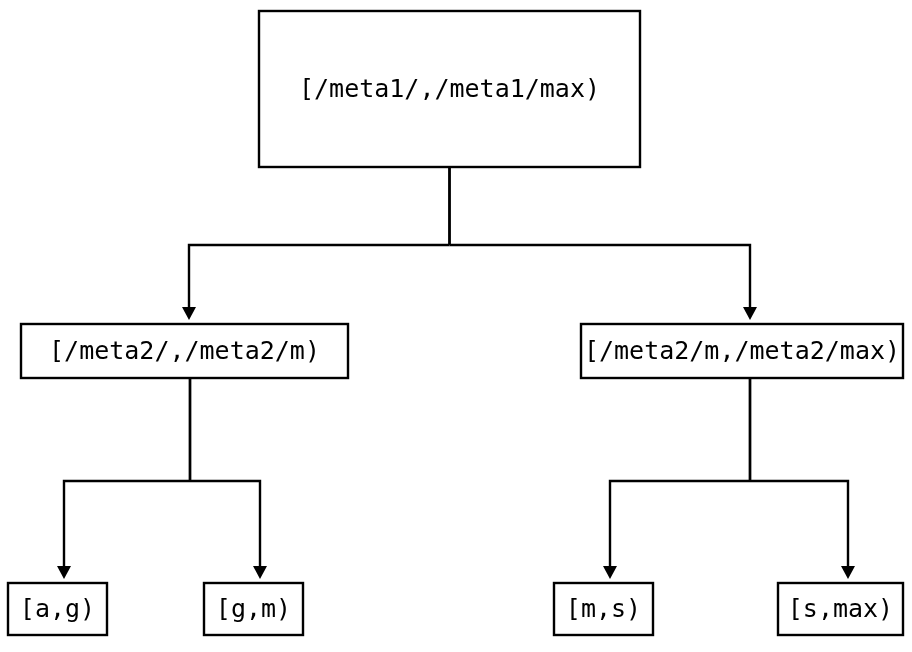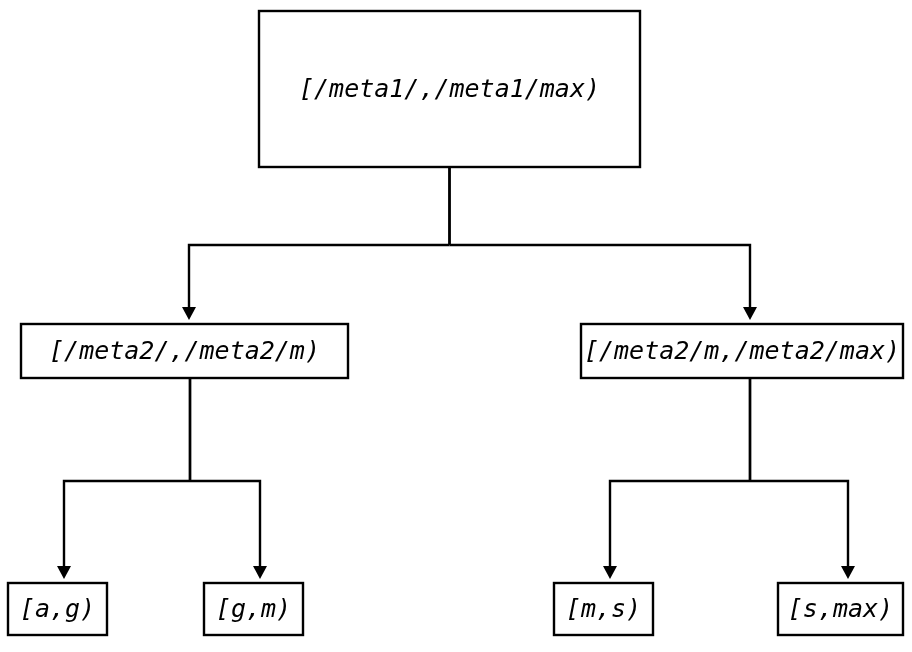--- a/index.html
+++ b/index.html
@@ -12,21 +12,20 @@
     width: 912px;
     height: 652px;
     overflow: hidden;
     font-family: "DejaVu Sans Mono", "Liberation Mono", monospace;
   }
   #diagram-root {
     position: relative;
     width: 912px;
     height: 652px;
     background: #ffffff;
-    font-style: italic;
   }
   svg.tree-canvas {
     display: block;
     width: 912px;
     height: 652px;
   }
   .node-box {
     fill: #ffffff;
     stroke: #000000;
     stroke-width: 2.4;

